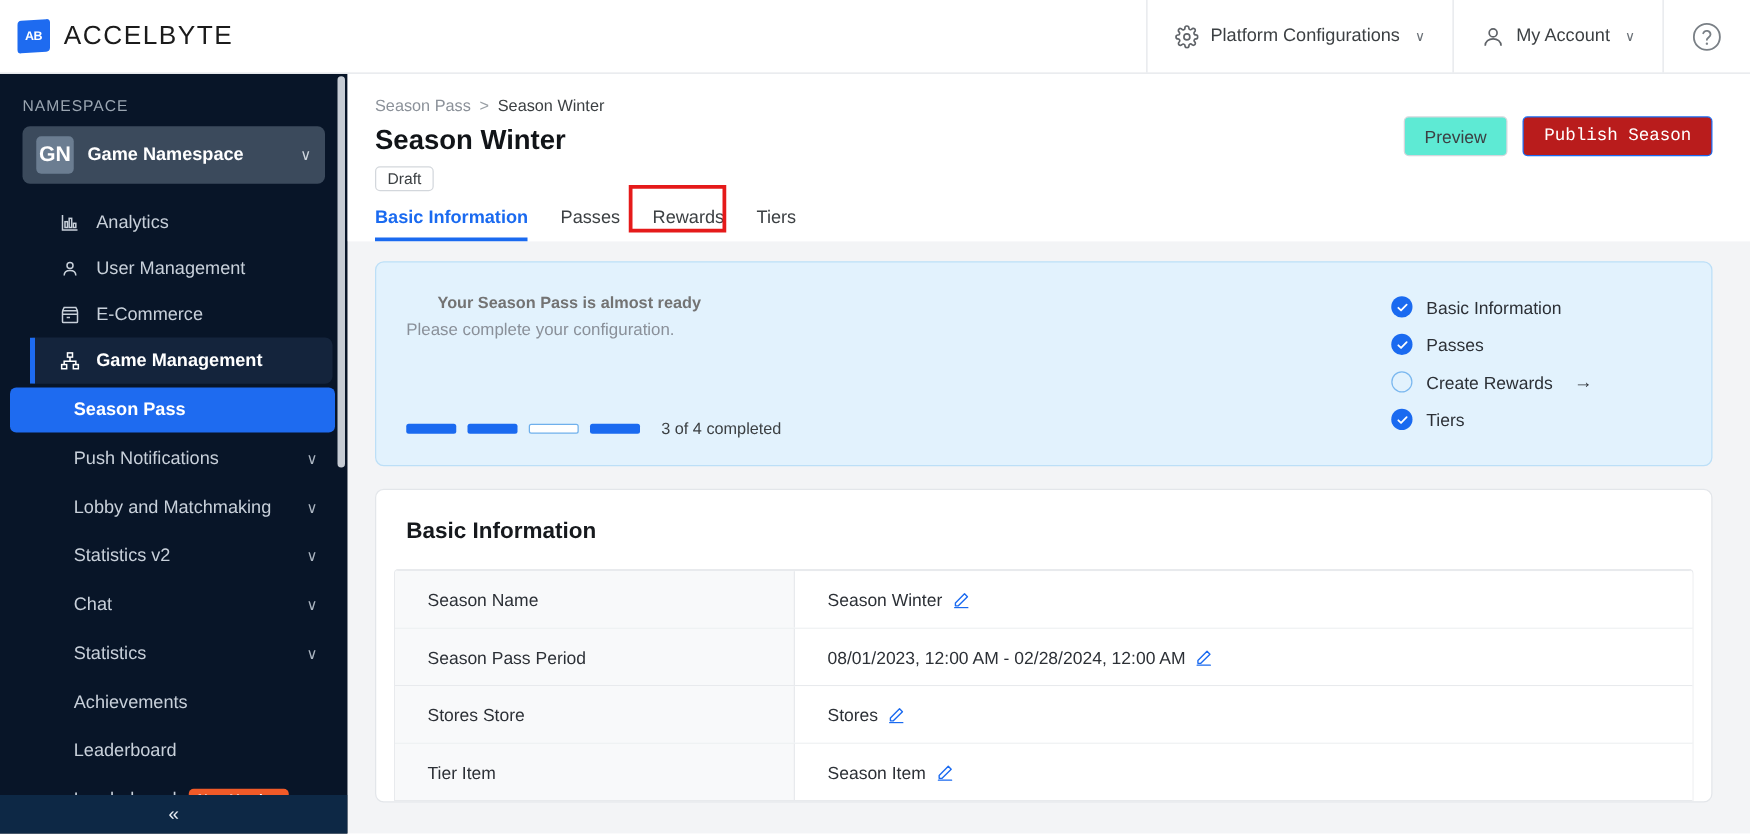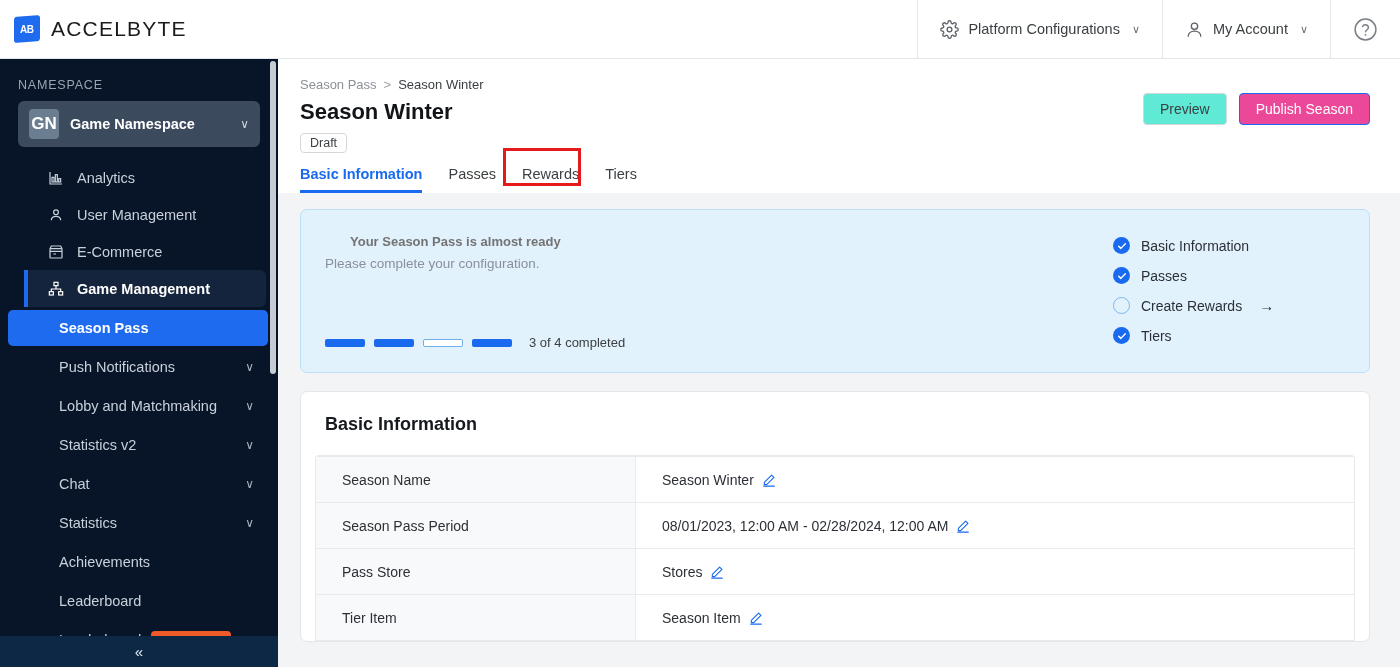--- a/index.html
+++ b/index.html
@@ -143,21 +143,21 @@
   .annot-box {
     position: absolute; border: 3px solid #e51a1a; pointer-events: none;
     left: 203px; top: -18px; width: 78px; height: 38px;
   }
   .head-actions { position: absolute; right: 30px; top: 34px; display: flex; gap: 12px; }
   .btn {
     height: 32px; border-radius: 4px; font-size: 14px; cursor: pointer;
     display: flex; align-items: center; justify-content: center; padding: 0 16px;
   }
   .btn-ghost { background: #5eead4; border: 1px solid #d3d7dc; color: #3c4043; }
-  .btn-primary { background: #ec4899; border: 1px solid #1a6af0; color: #ffffff; }
+  .btn-primary { background: #b91c1c; border: 1px solid #1a6af0; color: #ffffff; font-family: Liberation Mono, monospace; }
 
   .main-scroll { flex: 1; background: #f3f4f6; padding: 16px 30px 0 22px; overflow: hidden; }
 
   .banner {
     background: #e2f2fd; border: 1px solid #bcdff7; border-radius: 7px;
     padding: 24px 26px 22px 24px; display: flex; position: relative; min-height: 164px;
   }
   .banner-left { flex: 1; display: flex; flex-direction: column; }
   .banner-title { font-size: 13px; font-weight: bold; color: #737373; margin-left: 25px; }
   .banner-sub { font-size: 13.5px; color: #8a9099; margin-top: 7px; }
@@ -472,21 +472,21 @@
                   <span class="pencil">
                     <svg width="14" height="14" viewBox="0 0 24 24" fill="none" stroke="#1a6af0" stroke-width="1.9" stroke-linecap="round" stroke-linejoin="round">
                       <path d="M16.5 3.5l4 4L8 20H4v-4L16.5 3.5z"></path>
                         <path d="M3 22.5h18"></path>
                     </svg>
                   </span>
                 </div>
               </div>
 
               <div class="tr">
-                <div class="td-k">Pass Store</div>
+                <div class="td-k">Stores Store</div>
                 <div class="td-v">
                   <span>Stores</span>
                   <span class="pencil">
                     <svg width="14" height="14" viewBox="0 0 24 24" fill="none" stroke="#1a6af0" stroke-width="1.9" stroke-linecap="round" stroke-linejoin="round">
                       <path d="M16.5 3.5l4 4L8 20H4v-4L16.5 3.5z"></path>
                         <path d="M3 22.5h18"></path>
                     </svg>
                   </span>
                 </div>
               </div>

